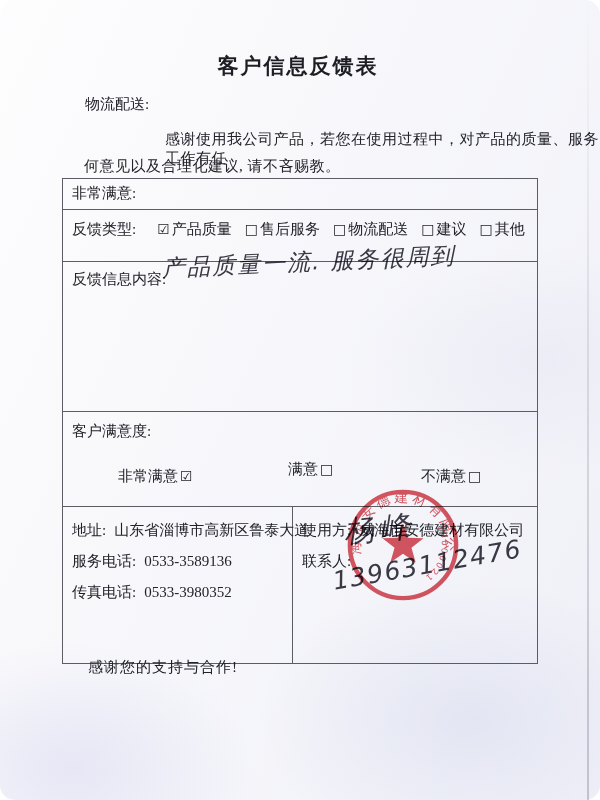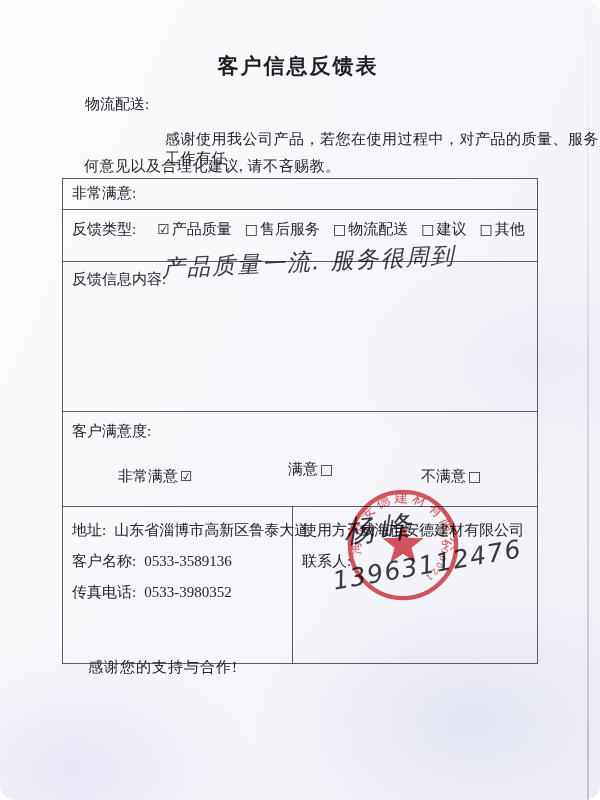--- a/index.html
+++ b/index.html
@@ -95,21 +95,21 @@
     <div class="row r4">
       <span class="sat-label">客户满意度:</span>
       <span class="sat-opt sat-1"><span>非常满意</span><span class="box">☑</span></span>
       <span class="sat-opt sat-2"><span>满意</span><span class="box">□</span></span>
       <span class="sat-opt sat-3"><span>不满意</span><span class="box">□</span></span>
     </div>
 
     <div class="row r5">
       <div class="col-left">
         <div class="fline"><span class="lbl">地址:</span><span>山东省淄博市高新区鲁泰大道</span></div>
-        <div class="fline"><span class="lbl">客户名称:</span><span>0533-3589136</span></div>
+        <div class="fline"><span class="lbl">服务电话:</span><span>0533-3589136</span></div>
         <div class="fline"><span class="lbl">传真电话:</span><span>0533-3980352</span></div>
       </div>
       <div class="col-right">
         <div class="fline"><span class="lbl">使用方:</span><span>威海市安德建材有限公司</span></div>
         <div class="fline"><span class="lbl">联系人:</span></div>
       </div>
     </div>
   </div>
 
   <div class="closing">感谢您的支持与合作!</div>

